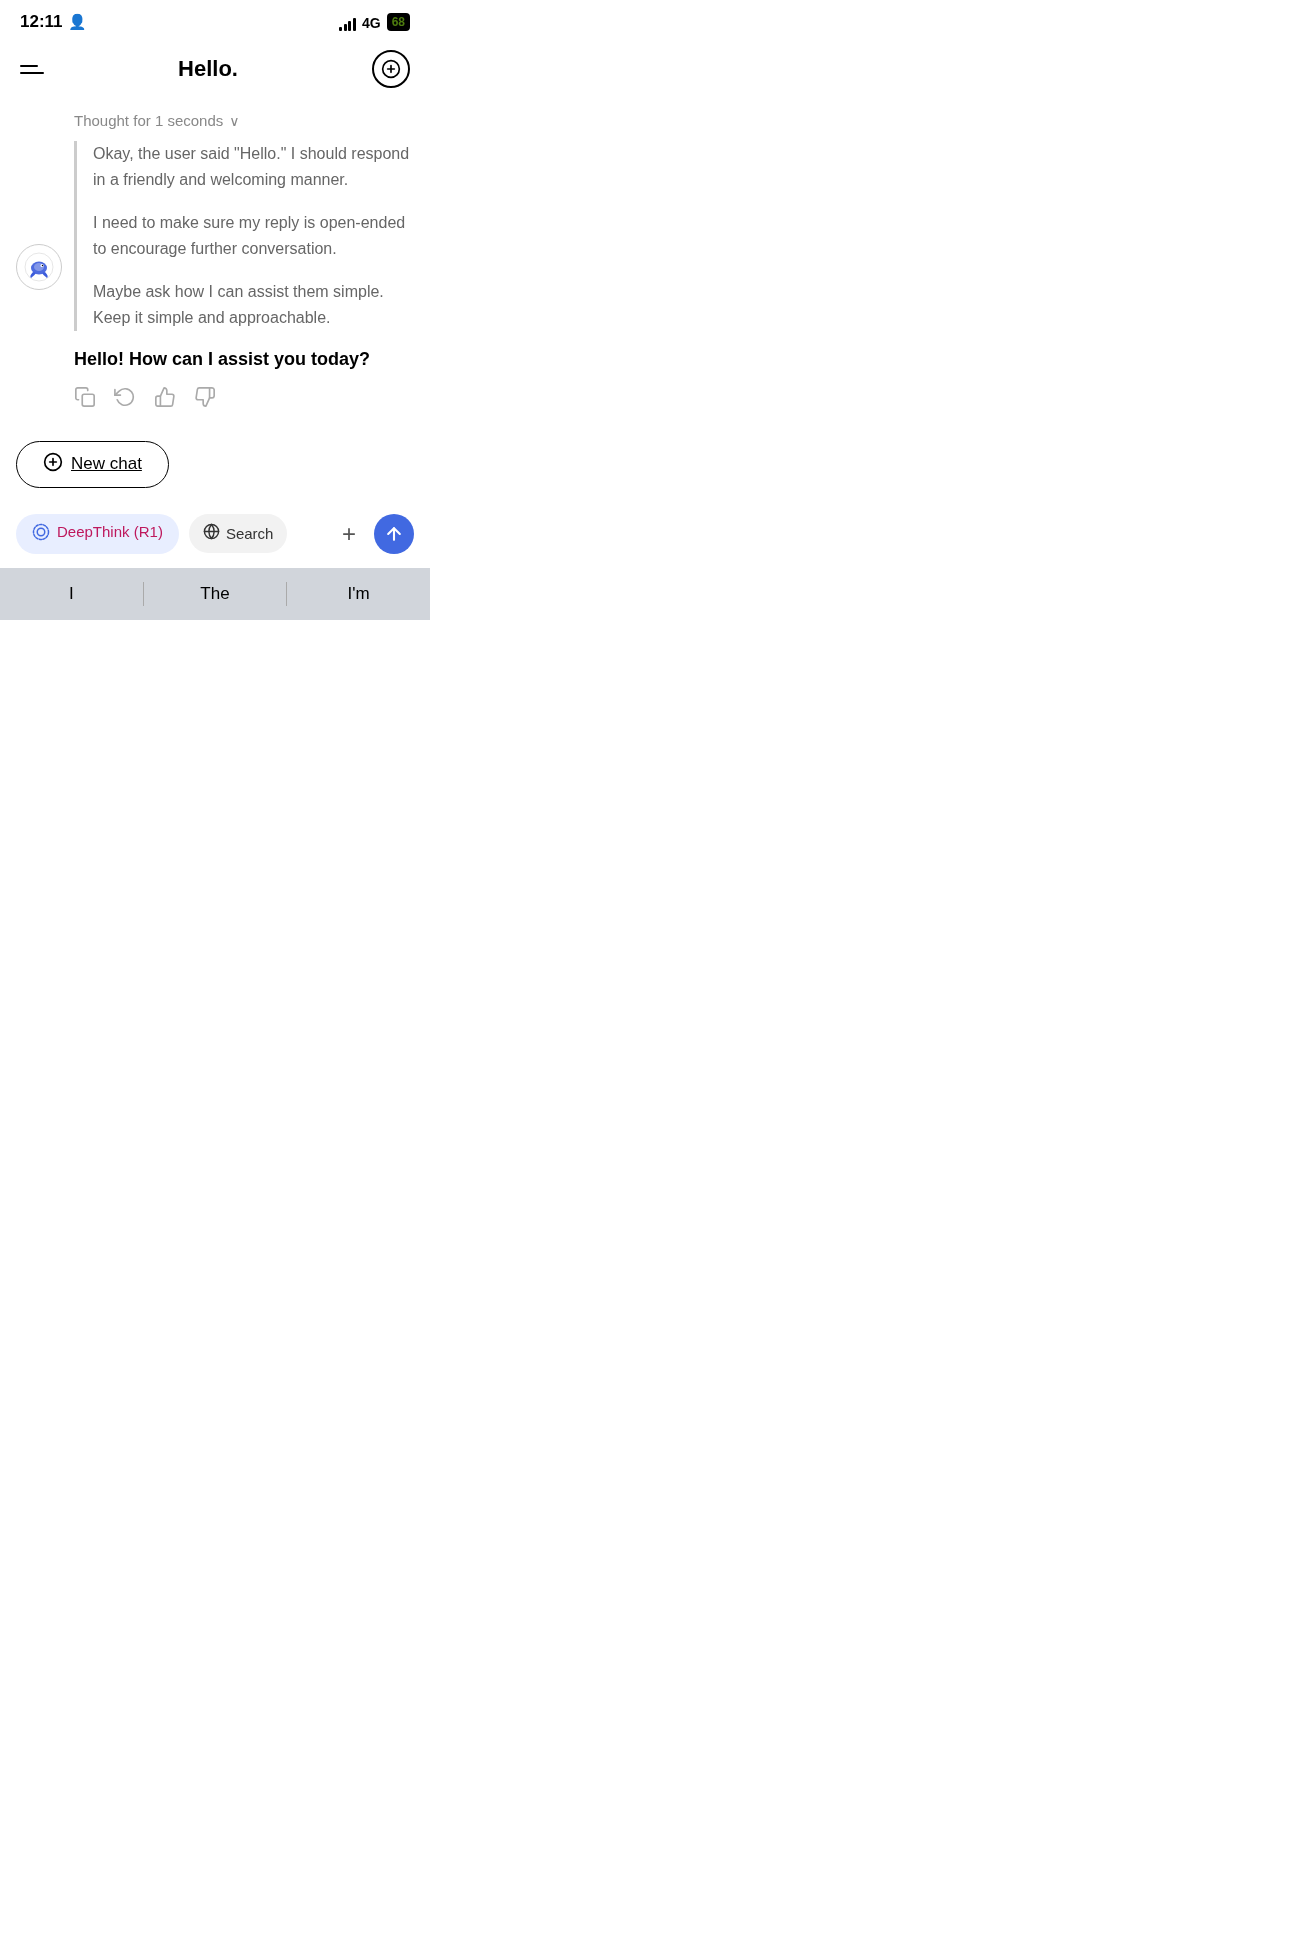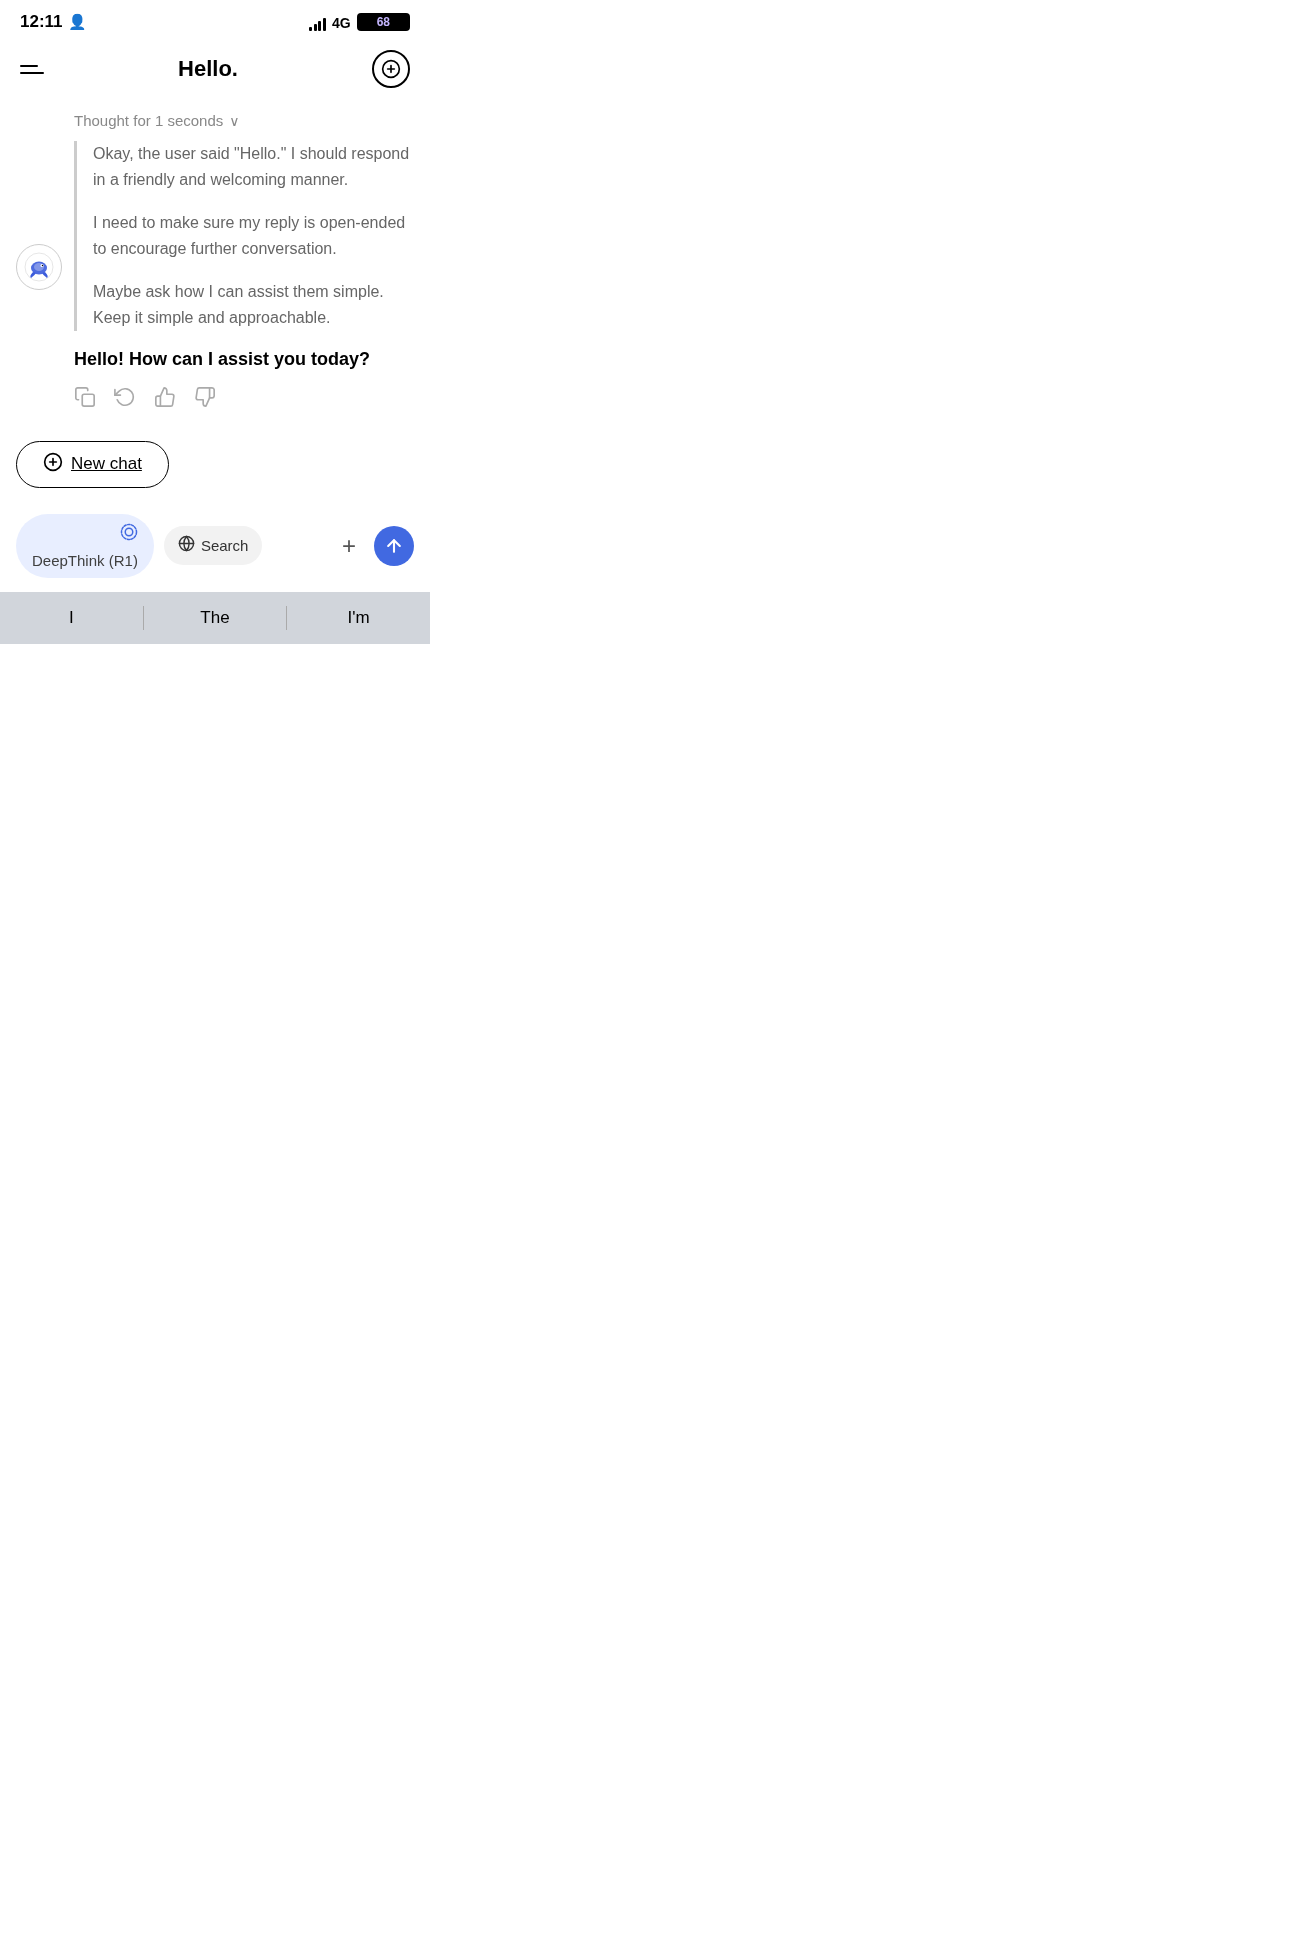--- a/index.html
+++ b/index.html
@@ -39,24 +39,24 @@
       gap: 1.5px;
       height: 14px;
     }
     .signal-bar {
       width: 3px;
       background: #000;
       border-radius: 1px;
     }
     .battery-badge {
       background: #000;
-      color: #c4b5fd;
+      color: #4d7c0f;
       font-size: 12px;
       font-weight: 700;
-      padding: 2px 20px;
+      padding: 2px 5px;
       border-radius: 4px;
     }
     .status-4g {
       font-size: 14px;
       font-weight: 600;
       color: #000;
     }
 
     
     .header {
@@ -239,31 +239,30 @@
 
     
     .toolbar {
       display: flex;
       align-items: center;
       gap: 10px;
       padding: 0 4px;
     }
     .deepthink-btn {
       display: flex;
-      align-items: flex-end;
+      align-items: flex-start;
       gap: 7px;
       background: #e8eeff;
       border: none;
       border-radius: 50px;
       padding: 9px 16px;
       font-size: 15px;
       font-weight: 500;
-      color: #404040;
-      cursor: pointer;
-      flex-direction: column;
+      color: #be185d;
+      cursor: pointer;
     }
     .deepthink-icon {
       font-size: 16px;
     }
     .search-btn {
       display: flex;
       align-items: center;
       gap: 6px;
       background: #f2f2f2;
       border: none;

